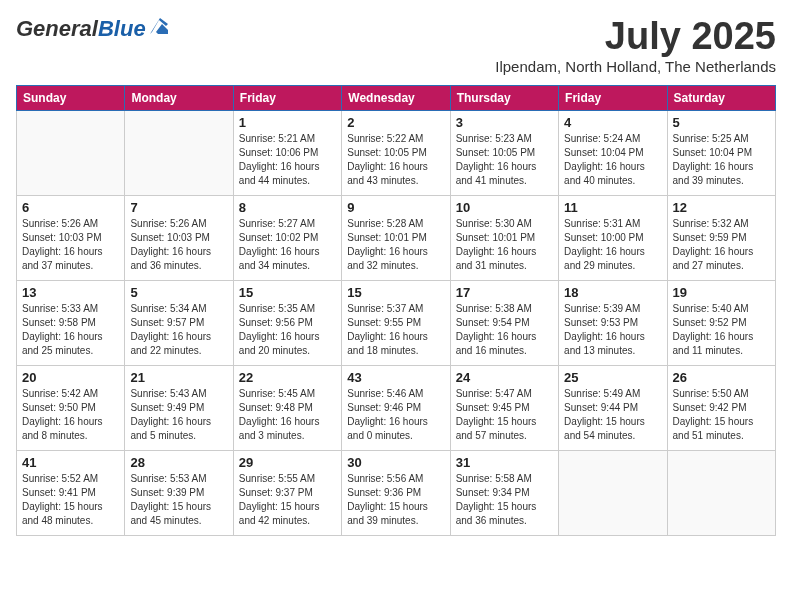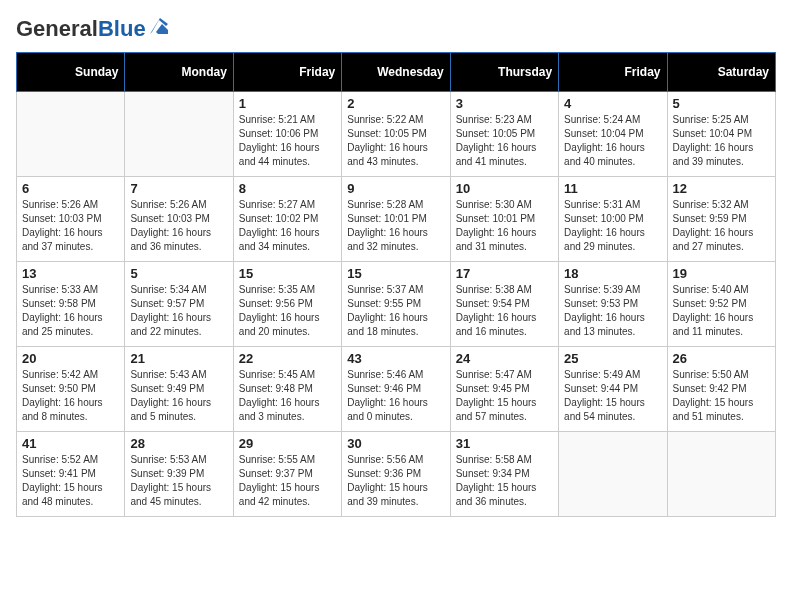--- a/index.html
+++ b/index.html
@@ -33,24 +33,24 @@
     .location-title {
       font-size: 15px;
       color: #333;
     }
     .calendar {
       width: 100%;
       border-collapse: collapse;
       font-size: 11px;
     }
     .calendar th {
-      background: #000000;
+      background: #be185d;
       color: #fff;
-      padding: 12px 6px;
-      text-align: right;
+      padding: 5px 6px;
+      text-align: left;
       font-size: 12px;
       border: 1px solid #2a6db5;
     }
     .calendar td {
       border: 1px solid #ccc;
       vertical-align: top;
       padding: 4px 5px;
       width: calc(100% / 7);
       min-height: 80px;
       height: 80px;
@@ -73,28 +73,32 @@
     .week-row td {
       height: 85px;
     }
   </style>
 </head>
 <body>
 
 <div class="header">
   <div class="logo">
     <div style="display:flex; align-items:center; gap:2px;">
-      <div style="position:relative; display:inline-block;">
+      <div style="position:relative; display:inline-block;font-style:italic;">
         <span style="font-size:22px; font-weight:bold; color:#333;">General</span><span style="font-size:22px; font-weight:bold; color:#1a5fa8;">Blue</span>
         <svg style="position:absolute; top:2px; right:-22px;" width="18" height="16" viewBox="0 0 18 16">
           <polygon points="2,14 9,2 16,8 18,6 10,0 0,16" fill="#2a6db5"></polygon>
           <polygon points="6,14 12,6 18,12 18,16 8,16" fill="#2a6db5"></polygon>
         </svg>
       </div>
     </div>
+  </div>
+  <div class="title-block">
+    <div class="month-title">July 2025</div>
+    <div class="location-title">Ilpendam, North Holland, The Netherlands</div>
   </div>
 </div>
 
 <table class="calendar">
   <thead>
     <tr>
     <th>Sunday</th>
         <th>Monday</th>
         <th>Friday</th>
         <th>Wednesday</th>

